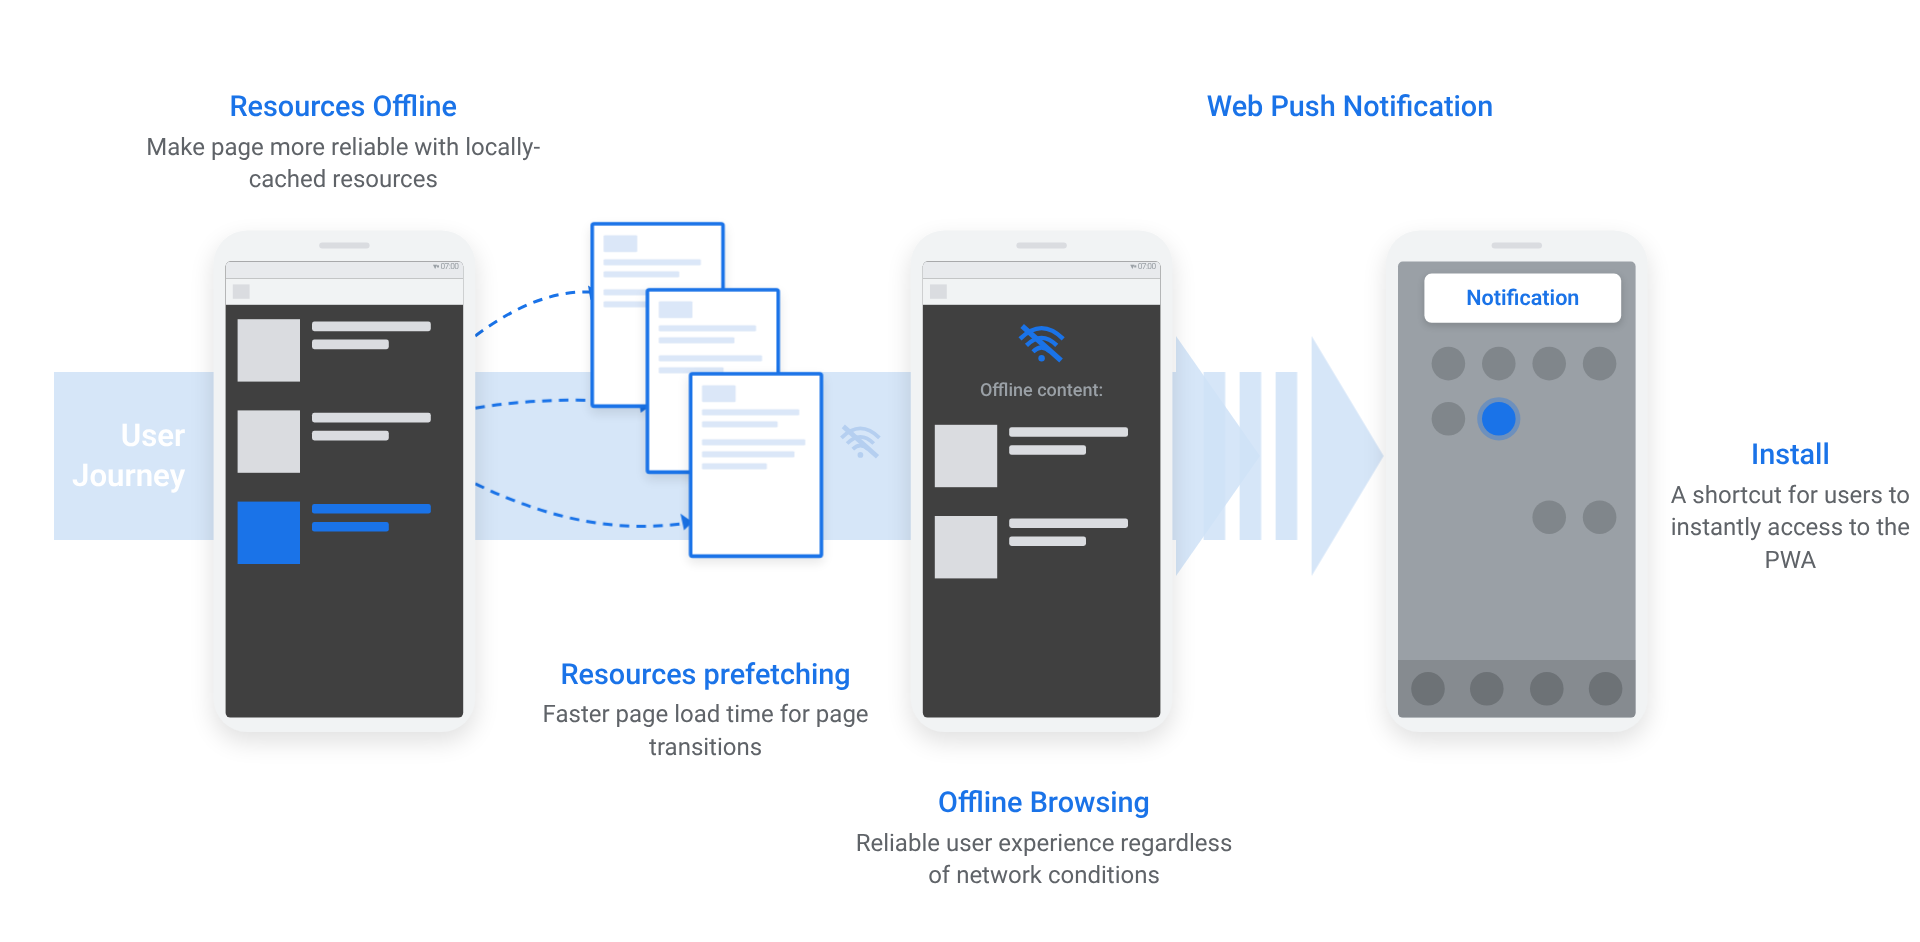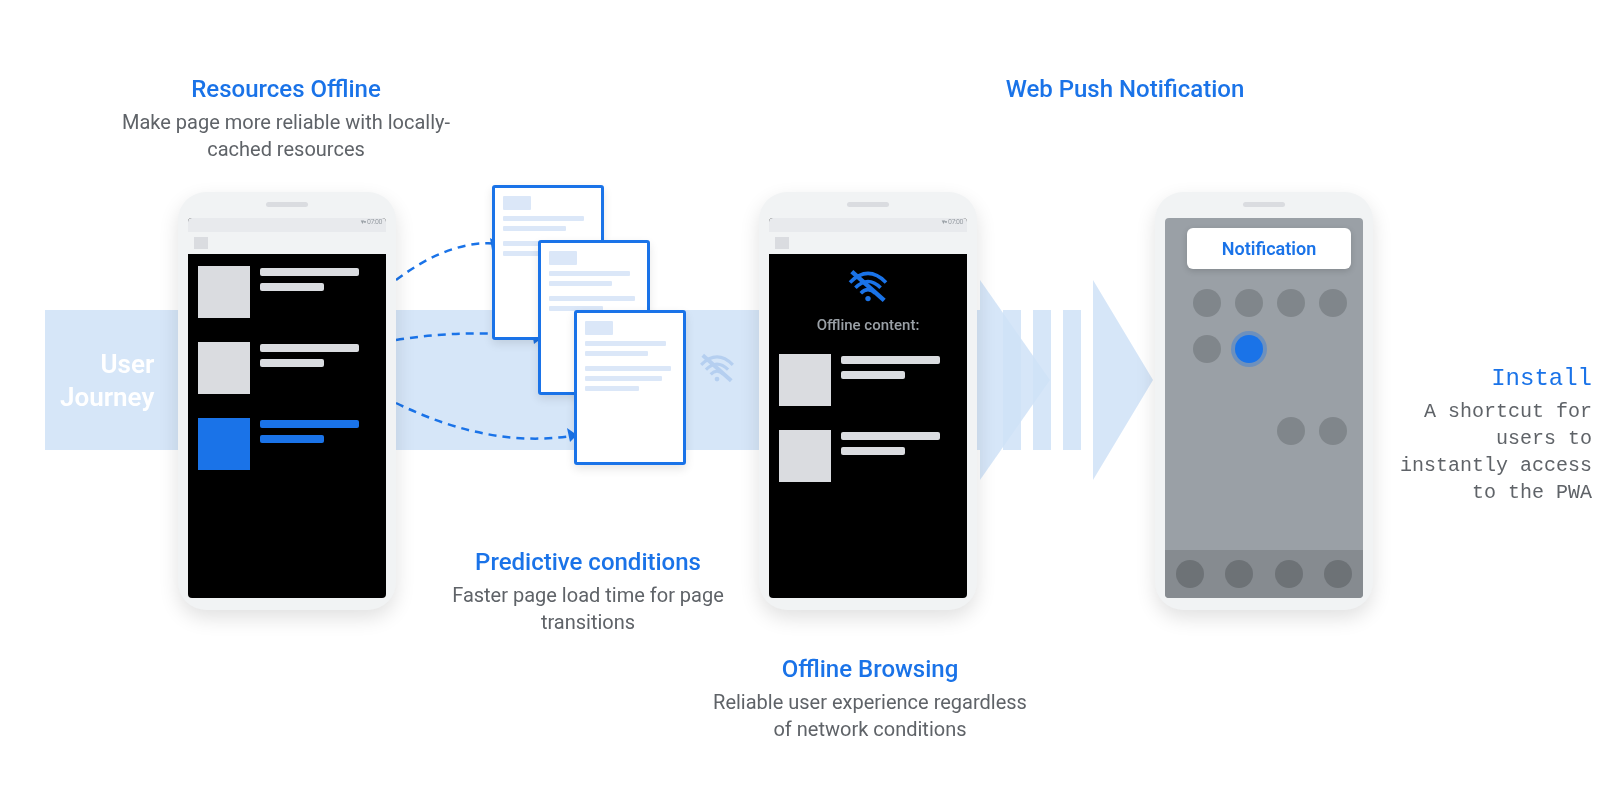--- a/index.html
+++ b/index.html
@@ -12,21 +12,21 @@
       overflow: hidden;
     }
     .diagram {
       position: relative;
       width: 100%;
       height: 100%;
     }
     .label-block { position: absolute; text-align: center; }
     .label-title { color: #1a73e8; font-weight: 500; font-size: 24px; margin-bottom: 6px; }
     .label-desc { color: #5f6368; font-size: 20px; line-height: 1.35; }
-    .install-block { text-align: right; font-family: Liberation Mono, monospace; }
+    .install-block { text-align: center; }
 
     
     .flow-band {
       position: absolute;
       top: 310px; left: 45px;
       width: 935px; height: 140px;
       background: #cfe2f7;
       opacity: 0.85;
     }
     .flow-band::after {
@@ -73,21 +73,21 @@
     .phone::before {
       content: '';
       position: absolute;
       top: 10px; left: 50%; transform: translateX(-50%);
       width: 42px; height: 5px; border-radius: 3px;
       background: #dadce0;
     }
     .phone-screen {
       position: absolute;
       top: 26px; left: 10px; right: 10px; bottom: 12px;
-      background: #000000;
+      background: #404040;
       border-radius: 4px;
       overflow: hidden;
     }
     .status-bar { height: 14px; background: #e8eaed; position: relative; }
     .status-bar::after { content: '▾▪ 07:00'; position: absolute; right: 4px; top: 0; font-size: 7px; color: #9aa0a6; letter-spacing: -0.5px; }
     .toolbar { height: 22px; background: #f1f3f4; display: flex; align-items: center; padding-left: 6px; }
     .toolbar-sq { width: 14px; height: 12px; background: #dadce0; }
 
     .list-row { display: flex; padding: 12px 10px; gap: 10px; }
     .sq { width: 52px; height: 52px; background: #dadce0; }
@@ -176,21 +176,21 @@
   <div class="label-block" style="top:75px; left:106px; width:360px;">
     <div class="label-title">Resources Offline</div>
     <div class="label-desc">Make page more reliable with locally-cached resources</div>
   </div>
 
   <div class="label-block" style="top:75px; left:945px; width:360px;">
     <div class="label-title">Web Push Notification</div>
   </div>
 
   <div class="label-block" style="top:548px; left:418px; width:340px;">
-    <div class="label-title">Predictive conditions</div>
+    <div class="label-title">Resources prefetching</div>
     <div class="label-desc">Faster page load time for page transitions</div>
   </div>
 
   <div class="label-block" style="top:655px; left:705px; width:330px;">
     <div class="label-title">Offline Browsing</div>
     <div class="label-desc">Reliable user experience regardless of network conditions</div>
   </div>
 
   <div class="label-block install-block" style="top:365px; left:1392px; width:200px;">
     <div class="label-title">Install</div>

